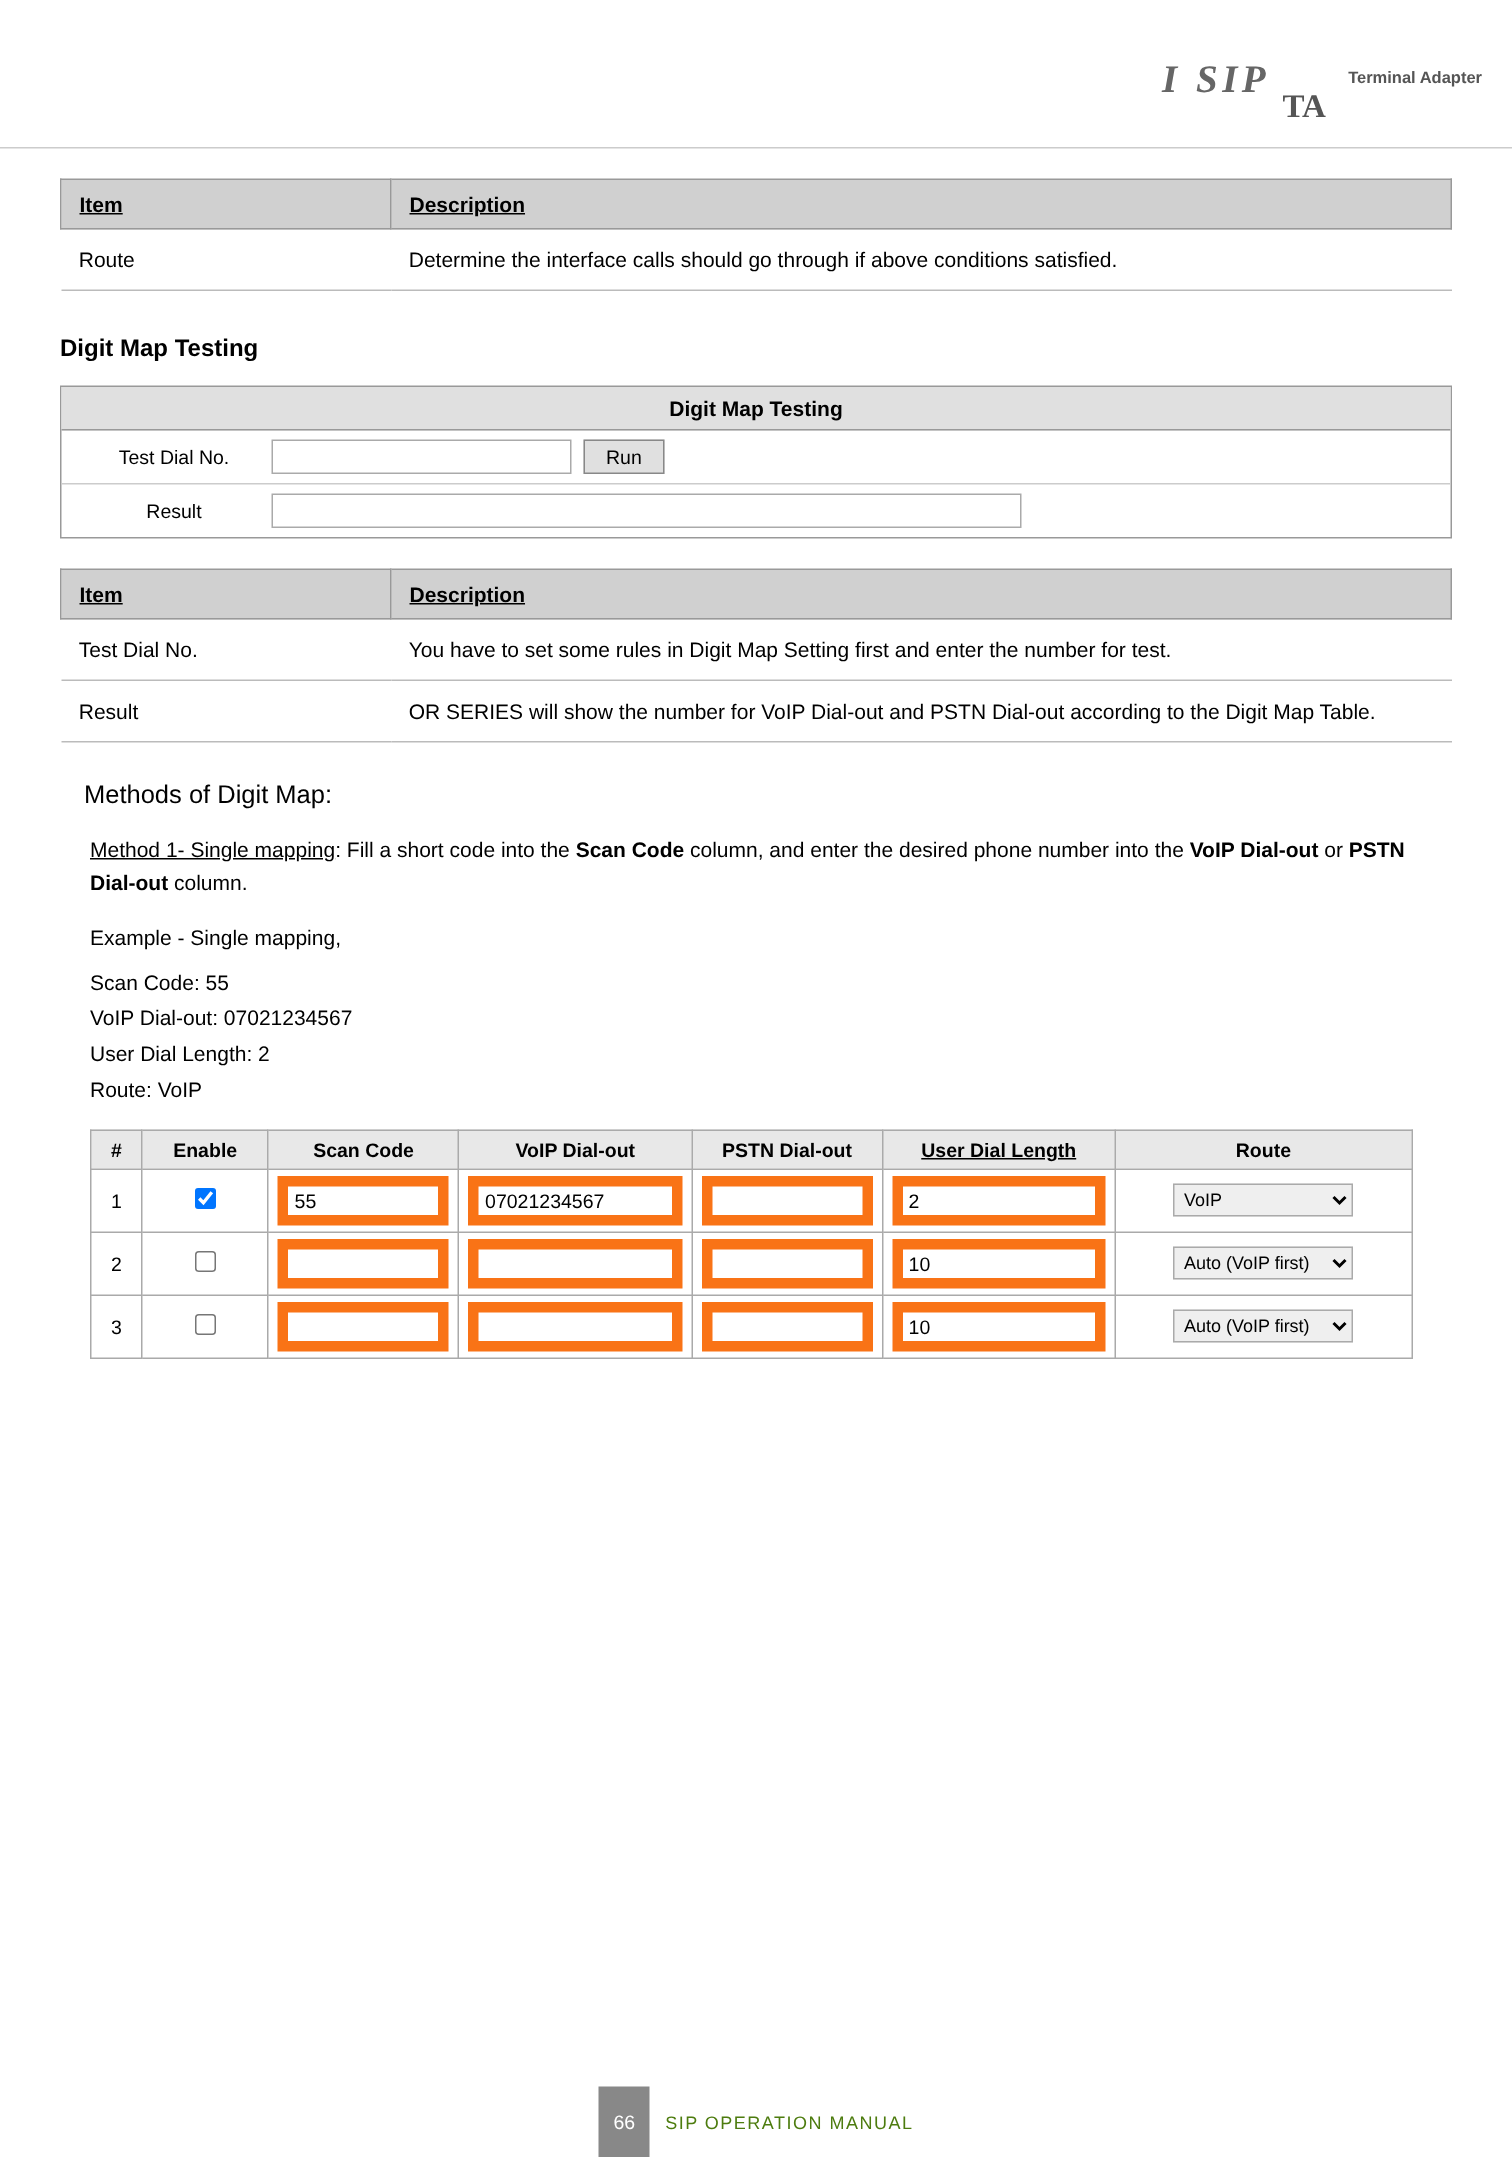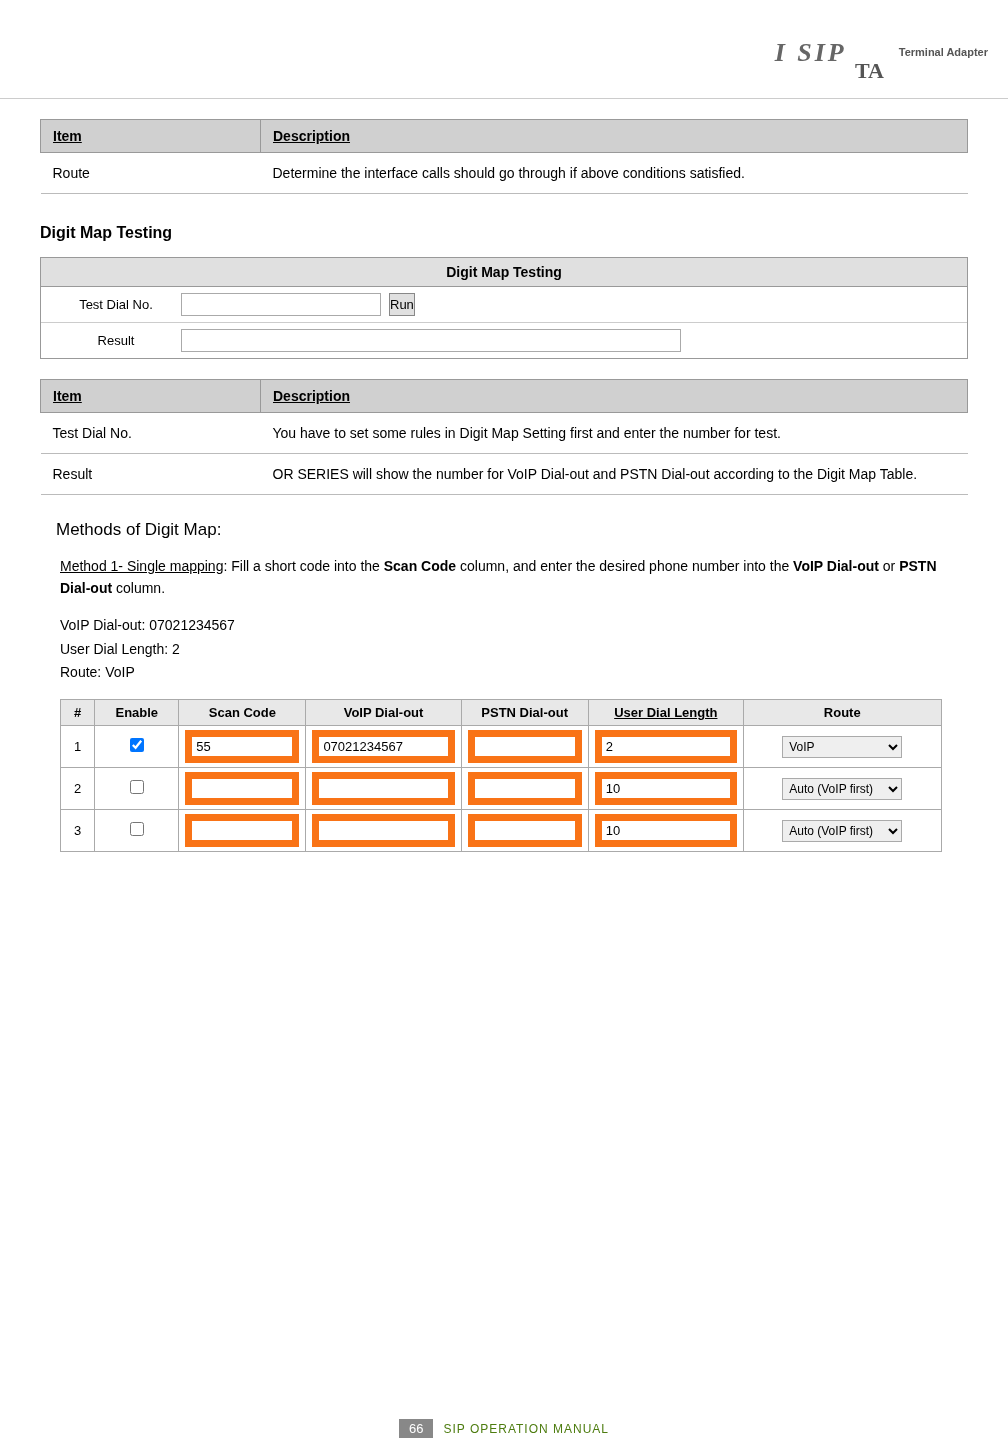--- a/index.html
+++ b/index.html
@@ -114,21 +114,21 @@
       font-size: 13px;
     }
     .dmt-result-input {
       border: 1px solid #aaa;
       padding: 3px 6px;
       width: 500px;
       font-size: 13px;
     }
     .run-btn {
       margin-left: 8px;
-      padding: 3px 0;
+      padding: 3px 14px;
       font-size: 13px;
       background: #e0e0e0;
       border: 1px solid #888;
       cursor: pointer;
     }
 
     
     .methods-heading {
       font-size: 17px;
       font-weight: normal;
@@ -217,21 +217,21 @@
       left: 0;
       width: 100%;
       display: flex;
       justify-content: center;
       align-items: center;
       gap: 10px;
     }
     .footer-page {
       background: #888;
       color: #fff;
-      padding: 2px 10px;
+      padding: 16px 10px;
       font-size: 13px;
     }
     .footer-text {
       color: #4d7c0f;
       font-size: 12px;
       letter-spacing: 1px;
     }
   </style>
 </head>
 <body>
@@ -297,20 +297,22 @@
     </tbody>
   </table>
 
   <div class="methods-heading">Methods of Digit Map:</div>
 
   <div class="method-para" style="margin-left:20px;">
     <span class="underline">Method 1- Single mapping</span><span>: Fill a short code into the </span><strong>Scan Code</strong><span> column, and enter the desired phone number into the </span><strong>VoIP Dial-out</strong><span> or </span><strong>PSTN Dial-out</strong><span> column.</span>
   </div>
 
   <div class="example-block" style="margin-left:20px;">
+    <div style="margin-bottom:6px;">Example - Single mapping,</div>
+    <div>Scan Code: 55</div>
     <div>VoIP Dial-out: 07021234567</div>
     <div>User Dial Length: 2</div>
     <div>Route: VoIP</div>
   </div>
 
   <table class="digit-map-table" style="margin-left:20px;">
     <thead>
       <tr>
         <th style="width:24px;">#</th>
         <th style="width:55px;">Enable</th>

